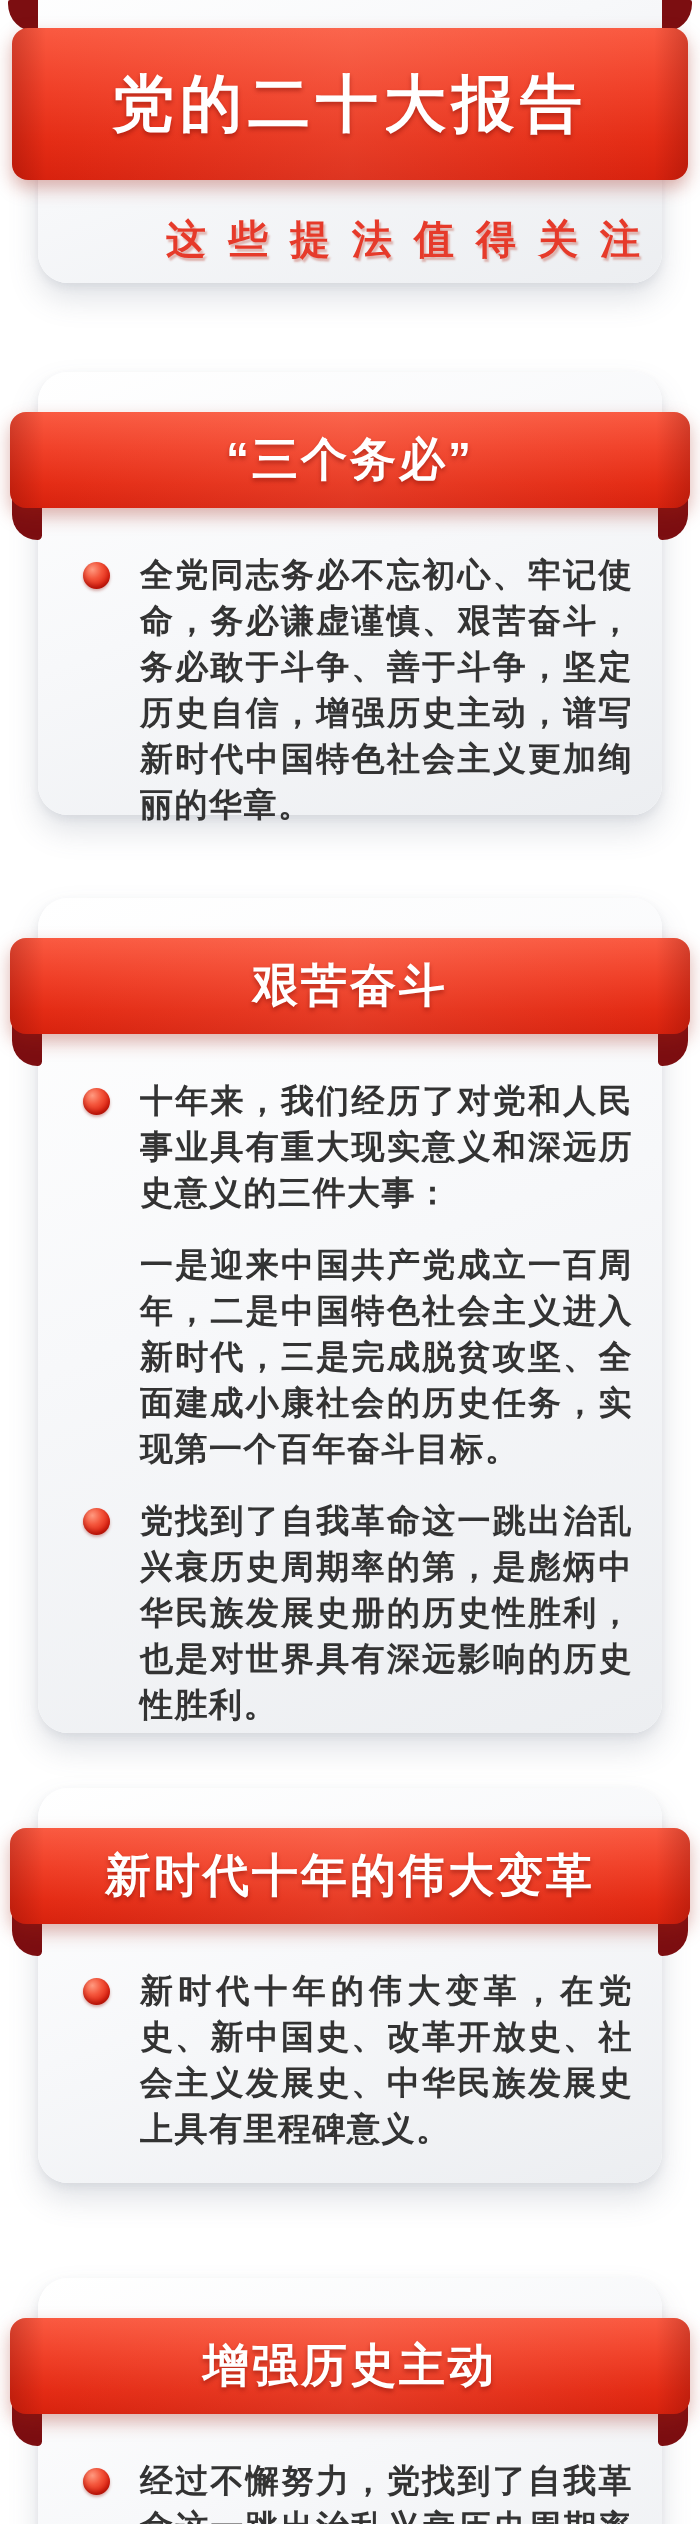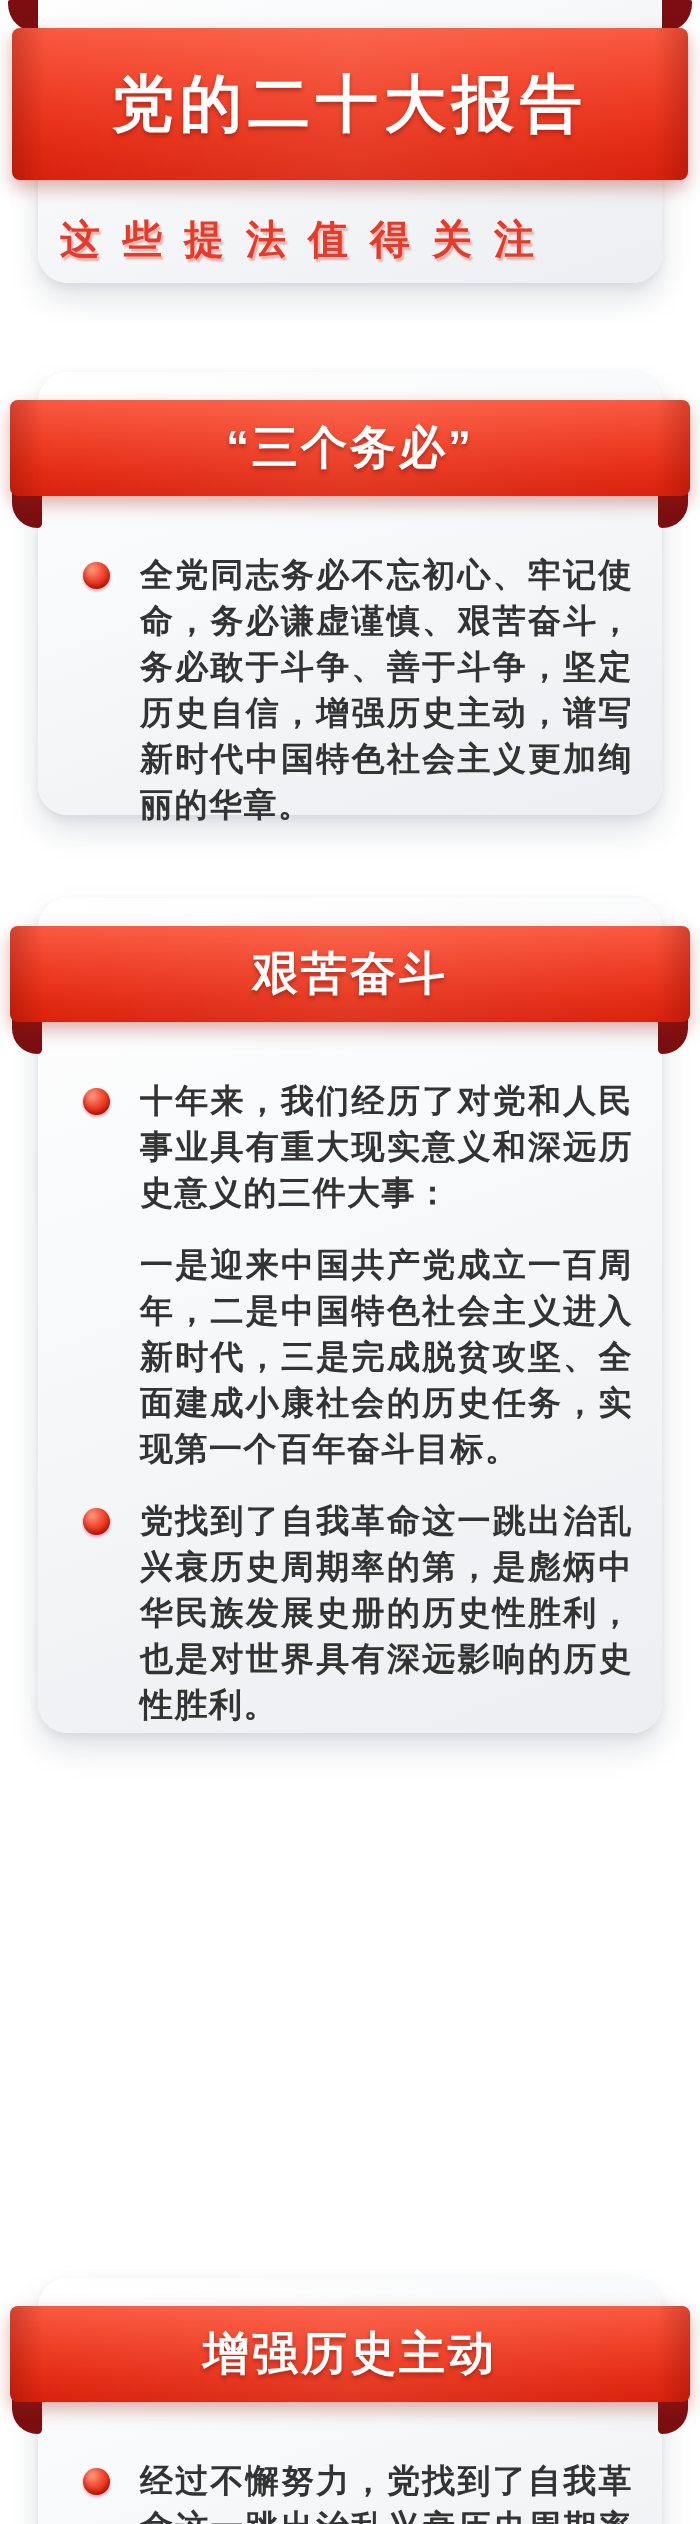--- a/index.html
+++ b/index.html
@@ -24,21 +24,21 @@
     box-shadow: 0 16px 30px rgba(90,100,120,.18), 0 4px 8px rgba(90,100,120,.10);
   }
 
   
   .ribbon { position: absolute; pointer-events: none; }
 
   .band {
     position: absolute;
     left: 0; right: 0;
     z-index: 2;
-    border-radius: 8px;
+    border-radius: 16px;
     background: linear-gradient(180deg, #fa5a41 0%, #f04028 40%, #e42c15 75%, #d8220e 100%);
     box-shadow: 0 8px 18px rgba(160,35,20,.35);
     display: flex;
     align-items: center;
     justify-content: center;
   }
   .band::after {
     content: "";
     position: absolute;
     inset: 0;
@@ -65,33 +65,33 @@
   }
 
   
   .header-ribbon { top: 0; left: 8px; width: 684px; height: 190px; }
   .header-ribbon .band { top: 28px; height: 152px; left: 4px; right: 4px; }
   .header-ribbon .band-title { font-size: 62px; letter-spacing: 6px; }
   .fold-up-left  { top: 0; left: 0;  height: 32px; border-radius: 2px 0 0 0; border-bottom-left-radius: 28px; }
   .fold-up-right { top: 0; right: 0; height: 32px; border-radius: 0 2px 0 0; border-bottom-right-radius: 28px; }
 
   
-  .section-ribbon { top: 28px; left: -28px; width: 680px; height: 150px; text-decoration: underline; }
+  .section-ribbon { top: 40px; left: -28px; width: 680px; height: 150px; text-decoration: underline; }
   .section-ribbon .band { top: 0; height: 96px; }
   .section-ribbon .band-title { font-size: 46px; letter-spacing: 3px; }
   .fold-down-left  { top: 70px; left: 2px;  height: 58px; border-radius: 0 0 6px 34px; }
   .fold-down-right { top: 70px; right: 2px; height: 58px; border-radius: 0 0 34px 6px; }
 
   
   .header-card { top: -40px; height: 323px; }
   .subtitle {
     position: absolute;
     left: 0; right: 0;
     top: 252px;
-    text-align: left;
+    text-align: right;
     font-size: 40px;
     font-weight: 700;
     letter-spacing: 0.55em;
     padding-left: 0.55em; 
     color: #e63a2a;
     text-shadow: 2px 3px 2px rgba(180,45,25,.32);
     white-space: nowrap;
   }
 
   
@@ -170,20 +170,35 @@
       <div class="block plain">
         <p>一是迎来中国共产党成立一百周年，二是中国特色社会主义进入新时代，三是完成脱贫攻坚、全面建成小康社会的历史任务，实现第一个百年奋斗目标。</p>
       </div>
       <div class="block">
         <span class="dot"></span>
         <p>党找到了自我革命这一跳出治乱兴衰历史周期率的第，是彪炳中华民族发展史册的历史性胜利，也是对世界具有深远影响的历史性胜利。</p>
       </div>
     </div>
   </div>
 
+  <div class="card sec-2">
+    <div class="ribbon section-ribbon">
+      <div class="fold fold-down-left"></div>
+      <div class="fold fold-down-right"></div>
+      <div class="band">
+        <span class="band-title">新时代十年的伟大变革</span>
+      </div>
+    </div>
+    <div class="body">
+      <div class="block">
+        <span class="dot"></span>
+        <p>新时代十年的伟大变革，在党史、新中国史、改革开放史、社会主义发展史、中华民族发展史上具有里程碑意义。</p>
+      </div>
+    </div>
+  </div>
 
   <div class="card sec-3">
     <div class="ribbon section-ribbon">
       <div class="fold fold-down-left"></div>
       <div class="fold fold-down-right"></div>
       <div class="band">
         <span class="band-title">增强历史主动</span>
       </div>
     </div>
     <div class="body">

